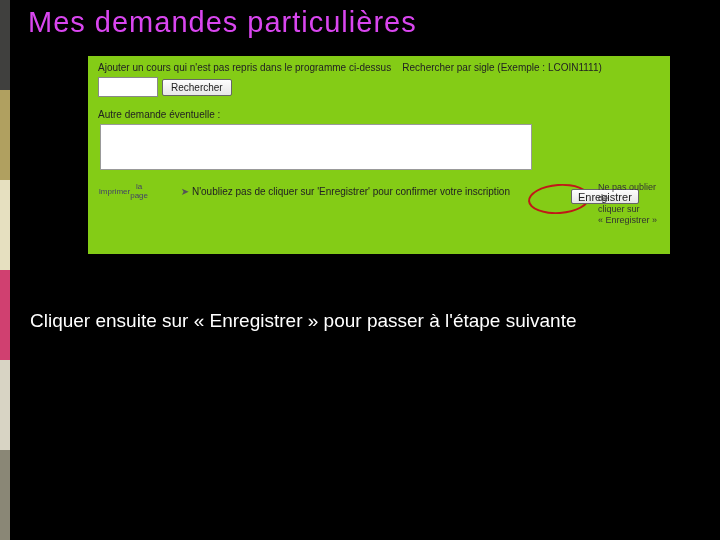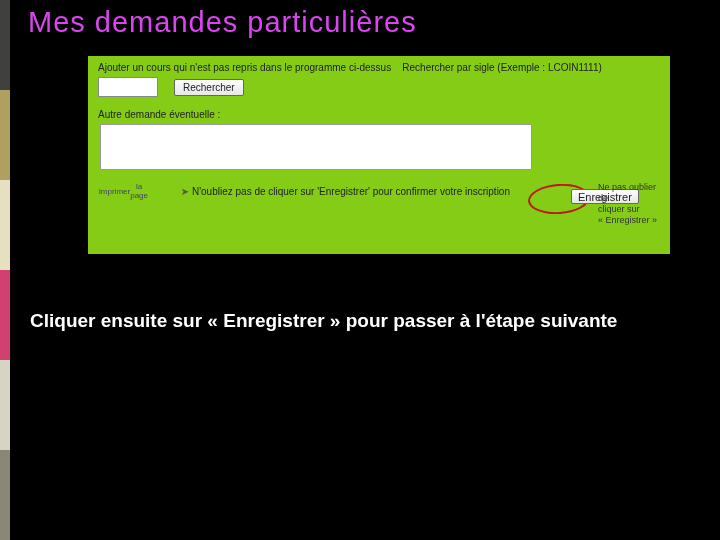--- a/index.html
+++ b/index.html
@@ -37,21 +37,21 @@
     width:582px;height:198px;
     background:#84cc16;
     color:#222;
   }
   #panel-inner{
     padding:6px 10px 0 10px;
     font-size:10.5px;
     color:#333;
   }
   .line1{font-size:10px;color:#222;margin-bottom:4px;}
-  .row-search{display:flex;align-items:center;gap:16px;margin-bottom:6px;}
+  .row-search{display:flex;align-items:center;gap:4px;margin-bottom:6px;}
   .search-box{
     width:58px;height:18px;
     border:1px solid #888;
     background:#fff;
   }
   .btn{
     display:inline-block;
     border:1px solid #666;
     background:linear-gradient(#fdfdfd,#e7e7e7);
     font-size:10px;
@@ -105,21 +105,21 @@
     left:78px;top:0;
     font-size:9px;color:#333;
     line-height:11px;
     width:62px;
   }
   #instruction{
     position:absolute;
     left:30px;top:310px;
     color:#fff;
     font-size:19px;
-    font-weight:700;
+    font-weight:400;
   }
 </style>
 </head>
 <body>
 
 <div id="accent">
   <div class="c0"></div>
     <div class="c1"></div>
     <div class="c2"></div>
   <div class="c3"></div>

